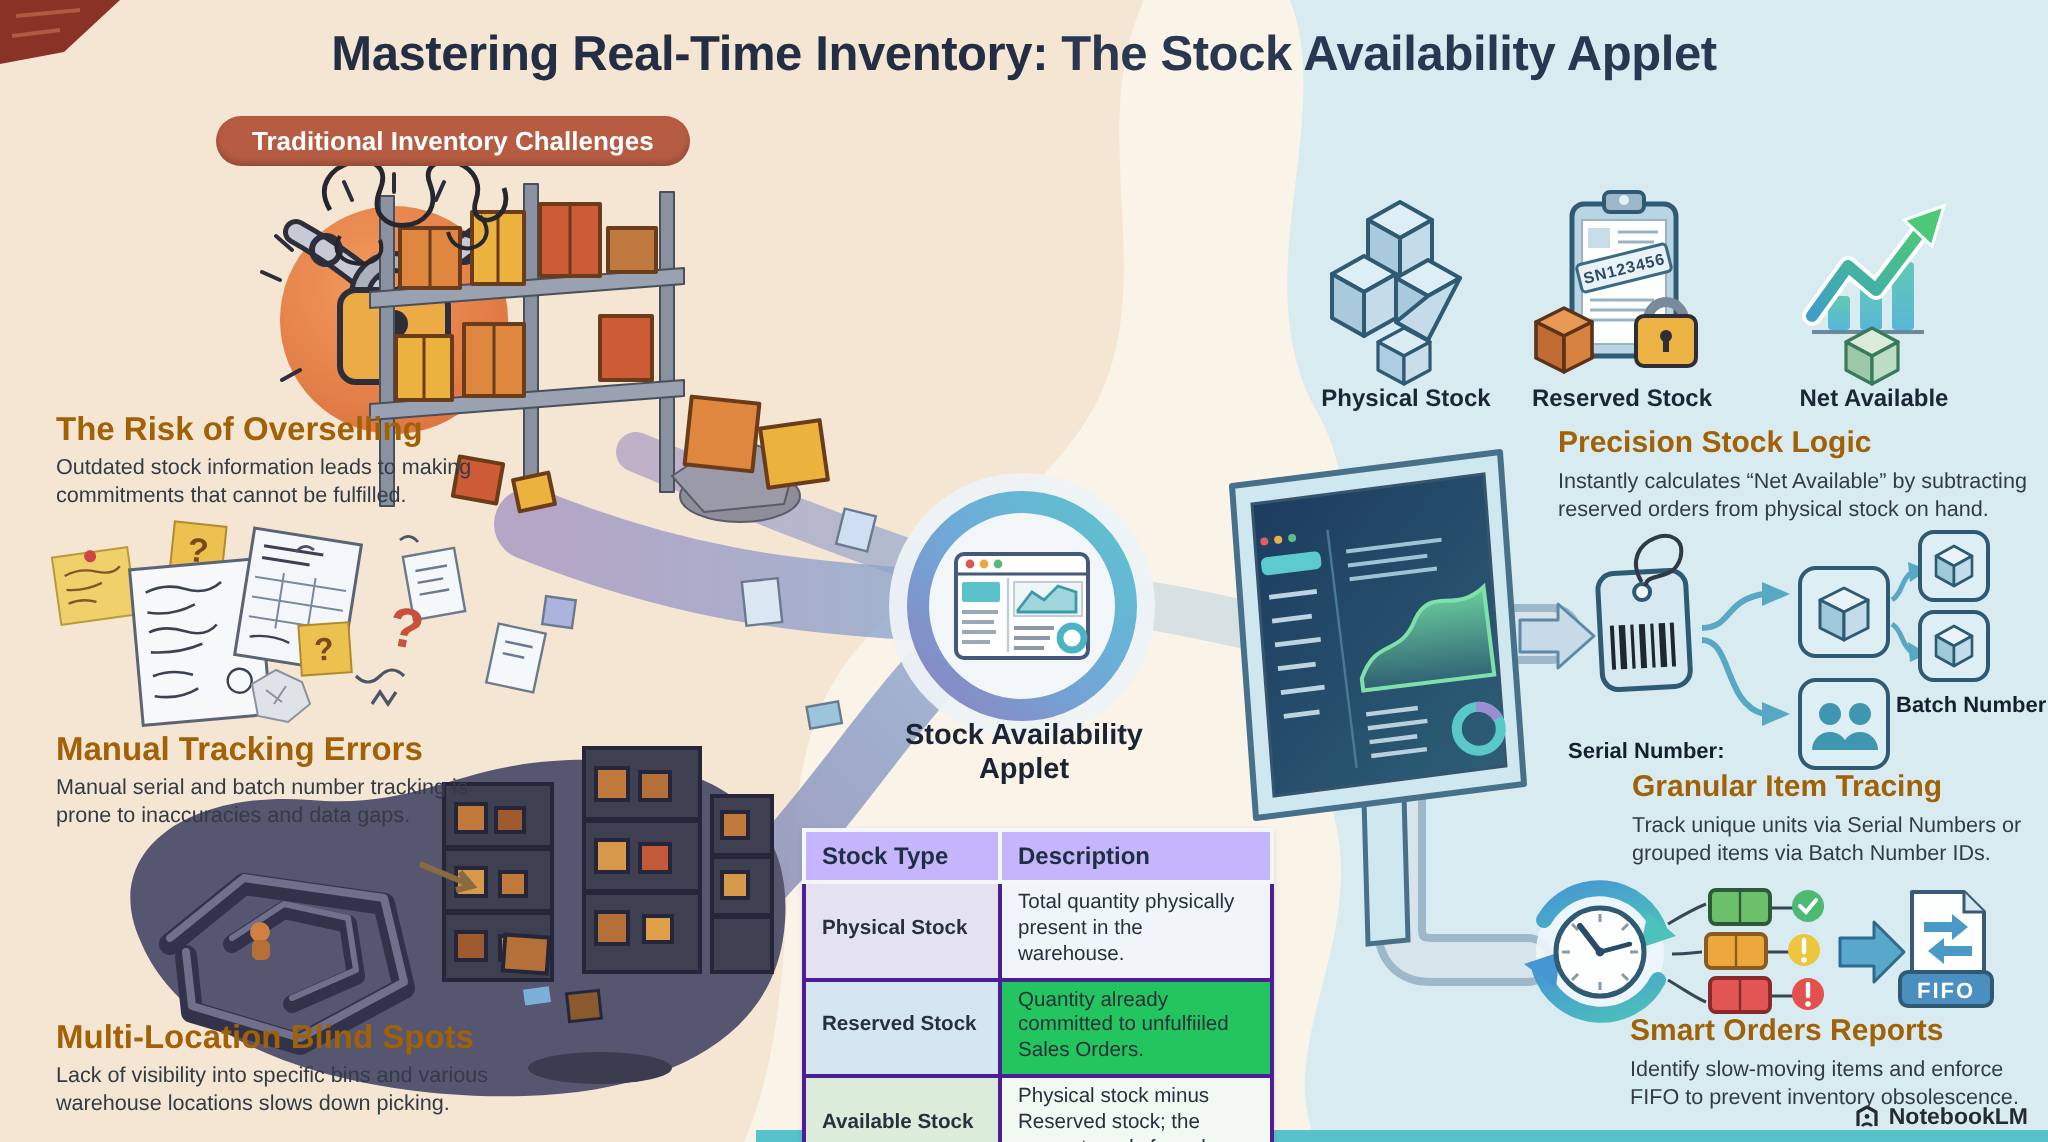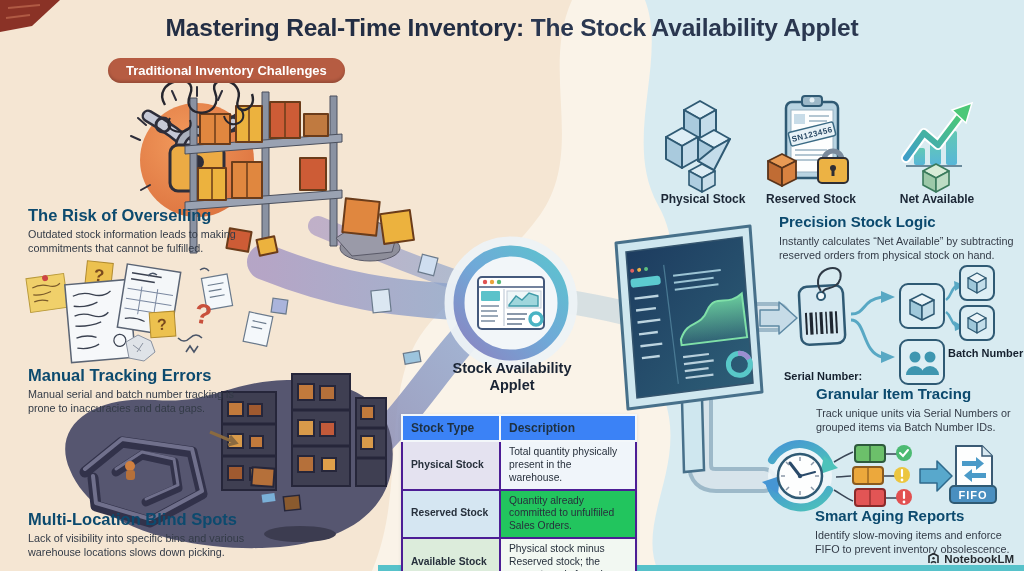--- a/index.html
+++ b/index.html
@@ -13,21 +13,21 @@
   .title .t-bold{font-weight:700;}
   .title .t-reg{font-weight:700;color:#2a3750;}
 
   .badge{position:absolute;color:#fff;font-size:13px;font-weight:600;
          padding:5px 18px;border-radius:16px;white-space:nowrap;
          box-shadow:inset 0 -2px 3px rgba(0,0,0,.18);}
   .badge-warm{left:108px;top:58px;background:#b65c42;}
   .badge-cool{left:726px;top:58px;background:#3d9db8;}
 
   .section{position:absolute;color:#2f3844;}
-  .section h2{margin:0 0 3px 0;font-size:16.5px;font-weight:700;color:#0c4a6e;line-height:1.1;}
+  .section h2{margin:0 0 3px 0;font-size:16.5px;font-weight:700;color:#a16207;line-height:1.1;}
   .section.small h2{font-size:15px;}
   .section p{margin:0;font-size:10.8px;line-height:1.3;color:#333b47;}
 
   .sec-risk{left:28px;top:206px;width:225px;}
   .sec-manual{left:28px;top:366px;width:235px;}
   .sec-multi{left:28px;top:510px;width:250px;}
   .sec-precision{left:779px;top:214px;width:242px;}
   .sec-granular{left:816px;top:386px;width:215px;}
   .sec-smart{left:815px;top:508px;width:208px;}
 
@@ -39,21 +39,21 @@
   .lab-physical{left:648px;}
   .lab-reserved{left:756px;}
   .lab-net{left:882px;}
 
   .trace-label{position:absolute;font-size:11px;font-weight:700;color:#15202e;white-space:nowrap;}
   .lab-serial{left:784px;top:347px;margin-top:23px;}
   .lab-batch{left:948px;top:347px;}
 
   table.stock{position:absolute;left:401px;top:414px;border-collapse:collapse;
               background:#fff;border:1px solid #bdd0dc;box-shadow:0 1px 3px rgba(60,80,100,.15);}
-  table.stock th{background:#3b82f6;color:#1e3040;font-size:12px;font-weight:700;
+  table.stock th{background:#c4b5fd;color:#1e3040;font-size:12px;font-weight:700;
                  text-align:left;padding:5px 8px;border:2px solid #f3f7fa;}
   table.stock td{font-size:10.3px;color:#27303c;padding:4px 8px;border:2px solid #4c1d95;
                  line-height:1.25;vertical-align:middle;}
   td.type{font-weight:700;font-size:10.6px;width:80px;}
   td.desc{width:118px;}
   .t0{background:#e4e2f0;} .t1{background:#d5e6f2;} .t2{background:#dcecdb;}
   .d0{background:#f0f5fa;} .d1{background:#22c55e;} .d2{background:#f2f8f2;}
 
   .watermark{position:absolute;right:10px;bottom:6px;display:flex;align-items:center;gap:4px;
              font-size:11.5px;font-weight:600;color:#262b30;}
@@ -520,21 +520,21 @@
 
   <div class="section small sec-precision">
     <h2>Precision Stock Logic</h2>
     <p>Instantly calculates “Net Available” by subtracting reserved orders from physical stock on hand.</p>
   </div>
   <div class="section small sec-granular">
     <h2>Granular Item Tracing</h2>
     <p>Track unique units via Serial Numbers or grouped items via Batch Number IDs.</p>
   </div>
   <div class="section small sec-smart">
-    <h2>Smart Aging Reports</h2>
+    <h2>Smart Orders Reports</h2>
     <p>Identify slow-moving items and enforce FIFO to prevent inventory obsolescence.</p>
   </div>
 
   <div class="trace-label lab-serial">Serial Number:</div>
   <div class="trace-label lab-batch">Batch Number:</div>
 
   <div class="watermark">
     <svg width="13" height="13" viewBox="0 0 13 13" style="position:static;">
       <path d="M2,11 V4 L6.5,1.5 L11,4 V11" fill="none" stroke="#262b30" stroke-width="1.6" stroke-linejoin="round"></path>
       <path d="M4,11 a3.2,3.2 0 0 1 5,0" fill="none" stroke="#262b30" stroke-width="1.4"></path>

